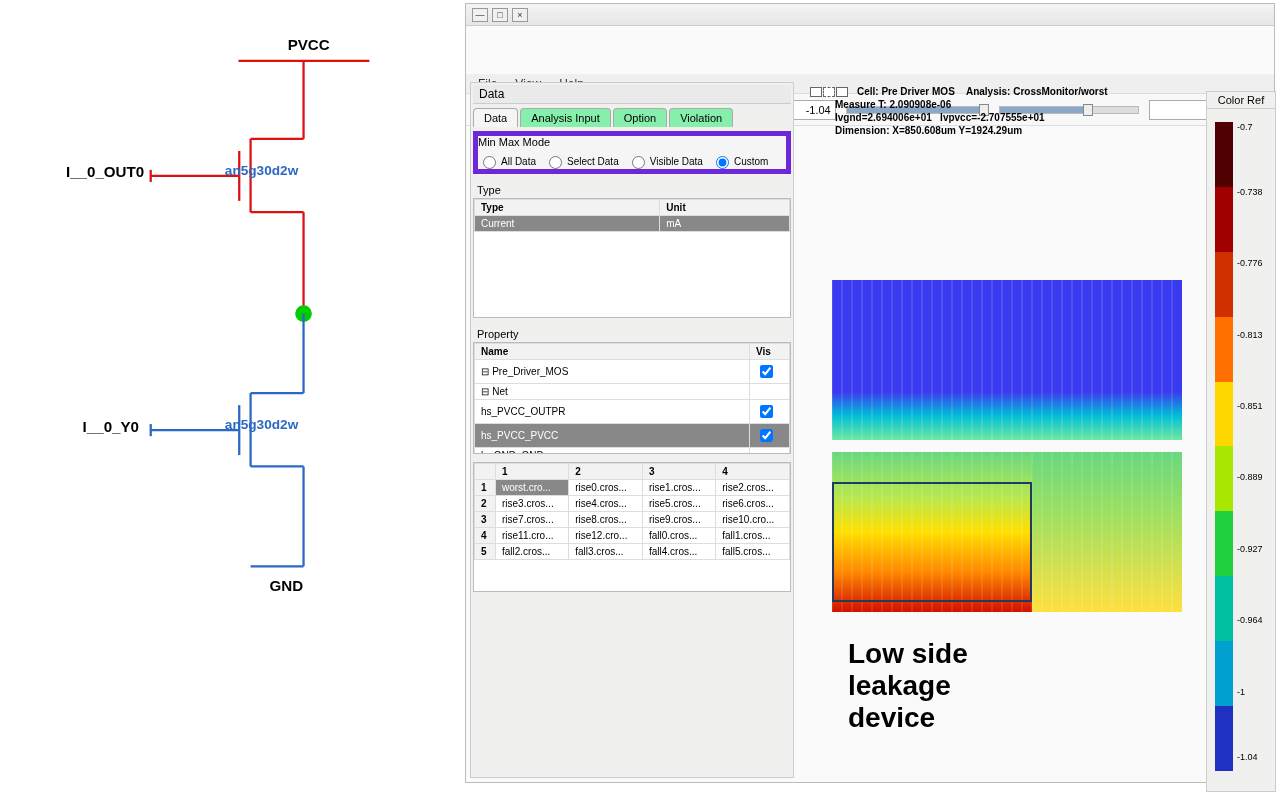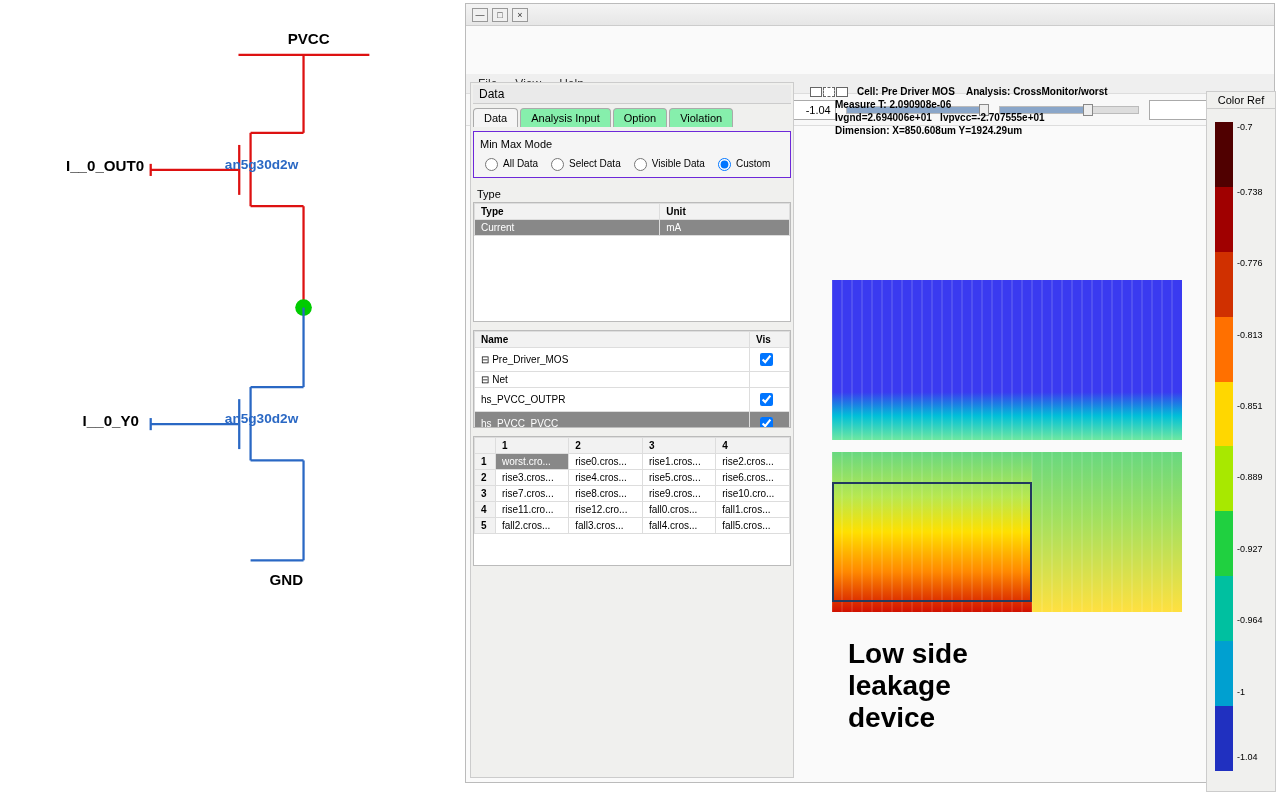--- a/index.html
+++ b/index.html
@@ -1,19 +1,19 @@
 <!DOCTYPE html>
 <html><head>
 <meta charset="utf-8">
 <style>
   * { box-sizing: border-box; font-family: Arial, sans-serif; }
   body { margin: 0; width: 1280px; height: 797px; background: #fff; position: relative; }
   
   
-  .schematic { position: absolute; left: 0; top: 8px; width: 455px; height: 603px; }
+  .schematic { position: absolute; left: 0; top: 14px; width: 455px; height: 603px; }
   .schematic svg { width: 100%; height: 100%; }
   .sch-label-bold { font-weight: 700; font-size: 20px; fill: #000; }
   .sch-label-blue { font-weight: 700; font-size: 18px; fill: #2a68c4; }
   
   
   .app-window { position: absolute; left: 465px; top: 3px; width: 810px; height: 780px; background: #fafafa; border: 1px solid #bbb; }
   .titlebar { height: 22px; background: linear-gradient(#f4f4f4,#e6e6e6); display: flex; align-items: center; font-size: 11px; color: #333; padding: 0 6px; border-bottom: 1px solid #ccc; position: relative; }
   .titlebar-text { flex: 1; text-align: center; white-space: nowrap; overflow: hidden; text-overflow: ellipsis; }
   .win-controls { display: flex; gap: 4px; }
   .win-btn { width: 16px; height: 14px; border: 1px solid #999; background: #f0f0f0; font-size: 9px; display: flex; align-items: center; justify-content: center; }
@@ -29,33 +29,33 @@
   .num-input { width: 90px; height: 20px; font-size: 11px; text-align: right; padding: 0 4px; border: 1px solid #aaa; background: #fff; }
   .slider-track { flex: 1; height: 8px; background: #ddd; border: 1px solid #bbb; position: relative; margin: 0 4px; min-width: 80px; }
   .slider-fill { position: absolute; left: 0; top: 0; height: 100%; background: #8aa6c9; }
   .slider-track.r1 .slider-thumb { position: absolute; right: -5px; top: -3px; width: 10px; height: 12px; background: #eee; border: 1px solid #888; }
   .slider-track.r2 .slider-thumb { position: absolute; left: 60%; top: -3px; width: 10px; height: 12px; background: #eee; border: 1px solid #888; }
   .slider-track.r2 .slider-fill { width: 60%; }
   .panel-header { font-size: 12px; font-weight: normal; padding: 2px 6px; background: #eaeaea; border-bottom: 1px solid #ccc; }
   .tabs { display: flex; gap: 2px; margin: 4px 0; }
   .tab { padding: 3px 10px; font-size: 11px; background: #86efac; border: 1px solid #aaa; border-bottom: none; border-radius: 4px 4px 0 0; }
   .tab.active { background: #f5f5f5; }
-  .tab-body { border: 1px solid #6d28d9; background: #f5f5f5; padding: 6px; }
+  .tab-body { border: 5px solid #6d28d9; background: #f5f5f5; }
   .mode-label { font-size: 11px; margin-bottom: 5px; }
   .radios { font-size: 10px; display: flex; gap: 8px; }
   .radios label { display: flex; align-items: center; gap: 2px; }
   
   .section { margin-top: 8px; }
   .section-title { font-size: 11px; padding: 2px 4px; }
   .type-table, .prop-table, .results-table { width: 100%; border: 1px solid #bbb; background: #fff; border-collapse: collapse; font-size: 10px; }
   .type-table th, .type-table td, .prop-table th, .prop-table td, .results-table th, .results-table td { border: 1px solid #ddd; padding: 2px 6px; text-align: left; }
   .type-table th, .prop-table th, .results-table th { background: #f2f2f2; font-weight: 700; }
   .row-sel { background: #888 !important; color: #fff; }
   .type-wrap { height: 120px; background: #fff; border: 1px solid #bbb; overflow: hidden; }
-  .prop-wrap { height: 98px; background: #8b5cf6; border: 1px solid #bbb; overflow: auto; }
+  .prop-wrap { height: 112px; background: #8b5cf6; border: 1px solid #bbb; overflow: auto; }
   .results-wrap { height: 130px; background: #fff; border: 1px solid #bbb; overflow: auto; }
   .tree-indent-1 { padding-left: 14px; }
   .tree-indent-2 { padding-left: 28px; margin-left: 24px; }
   .tree-indent-3 { padding-left: 42px; }
   .info-text { position: absolute; left: 810px; top: 85px; font-size: 10px; font-weight: 700; line-height: 1.3; font-family: monospace; }
   .info-text div { white-space: pre; }
   .small-icons { display: inline-block; margin-right: 8px; }
   .si { display: inline-block; width: 12px; height: 10px; border: 1px solid #666; margin-right: 1px; vertical-align: middle; }
   .si.a { background: #fff; }
   .si.b { background: #fff; border-style: dashed; }
@@ -196,20 +196,21 @@
           <tr class="row-sel">
                 <td>Current</td>
                 <td>mA</td>
               </tr>
         </tbody>
           </table>
       </div>
     </div>
 
     <div class="section">
+      <div class="section-title">Property</div>
       <div class="prop-wrap">
         <table class="prop-table">
           <tbody>
               <tr>
                 <th>Name</th>
                 <th style="width:40px">Vis</th>
               </tr>
           <tr>
                 <td class="tree-indent-1">⊟ <span>Pre_Driver_MOS</span></td>
                 <td><input type="checkbox" checked="" style=""></td>

